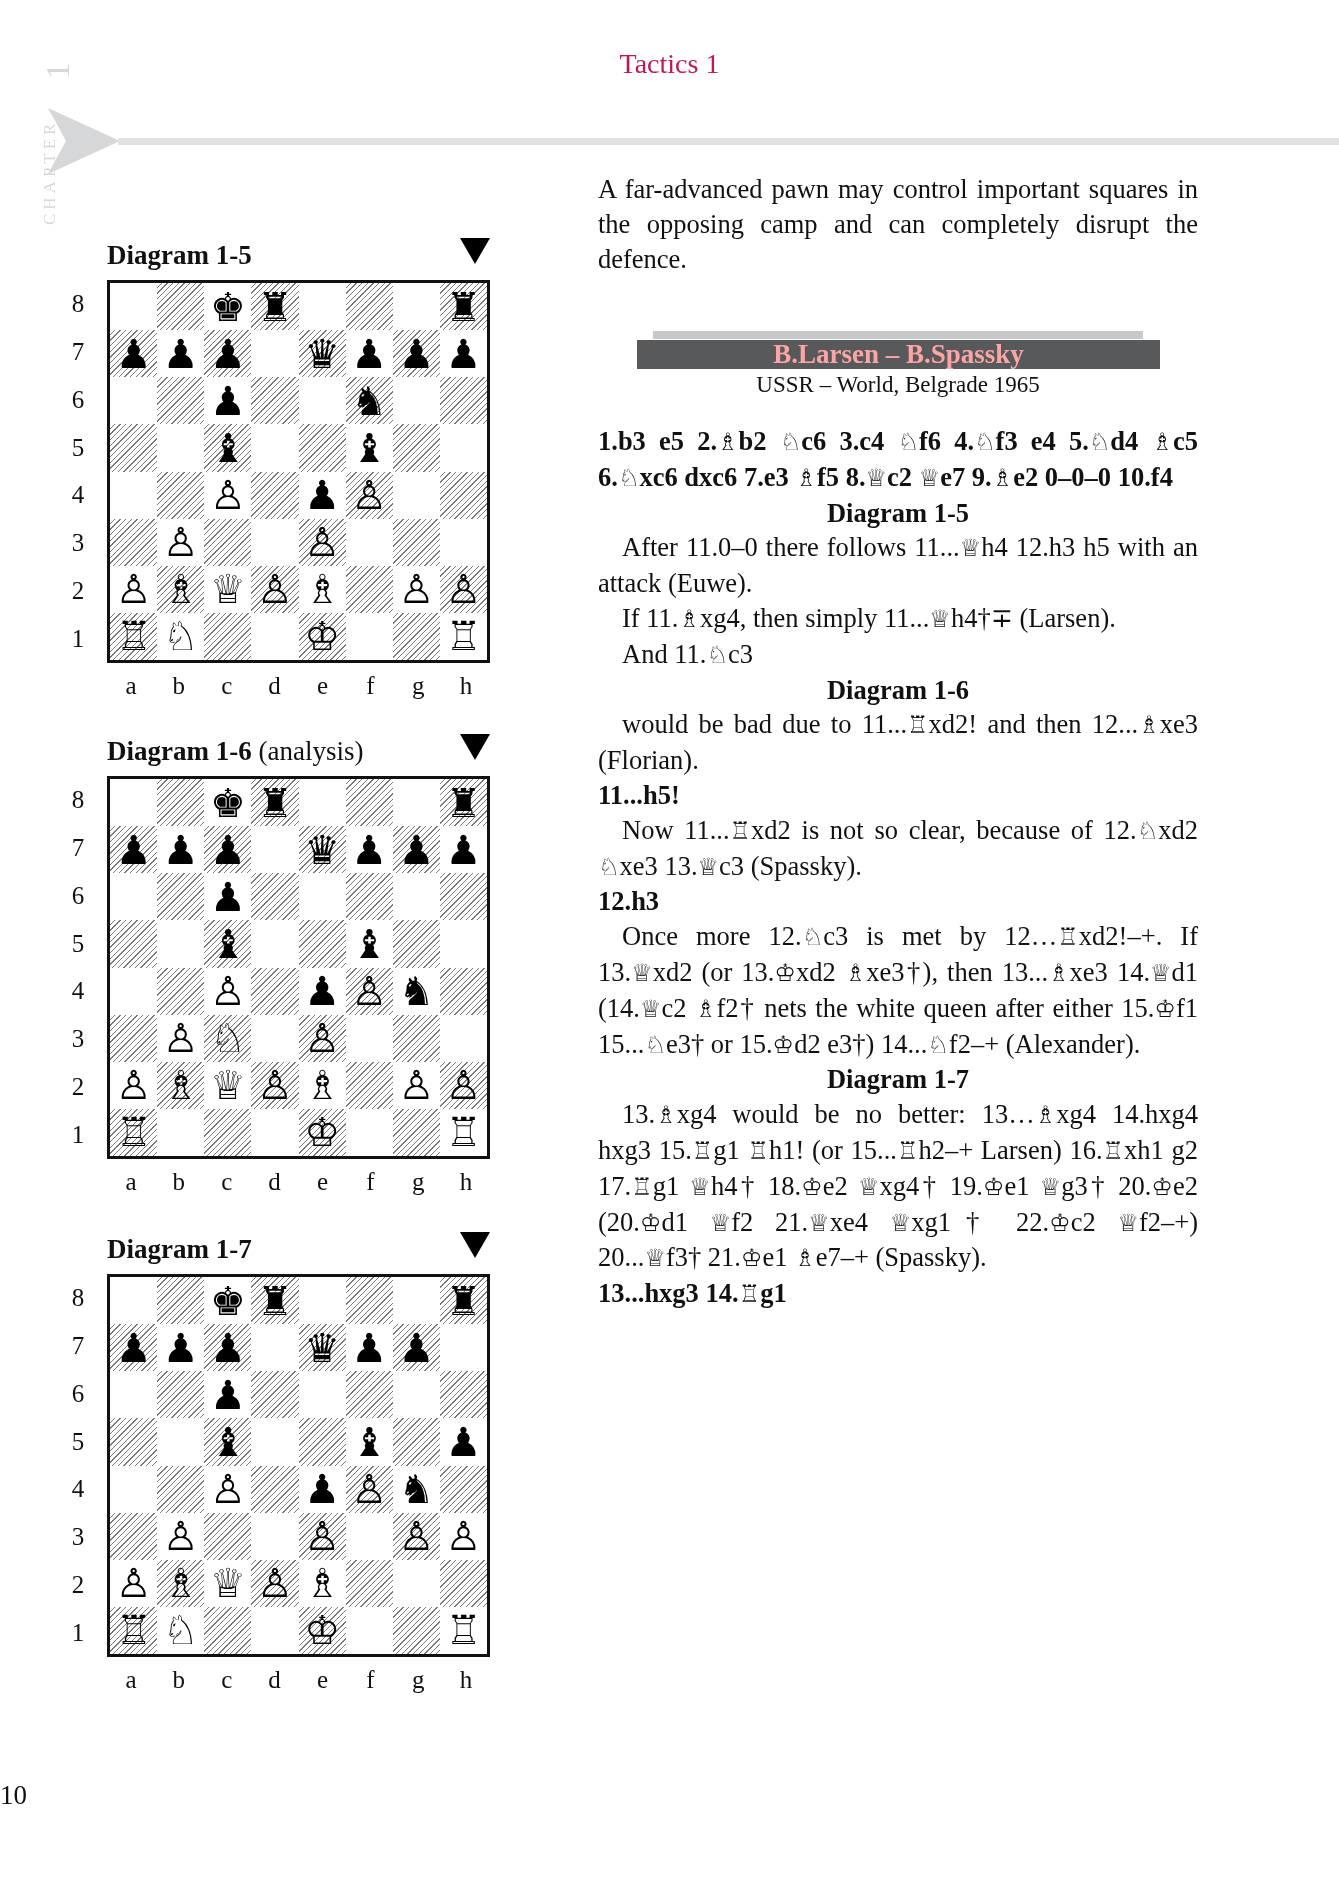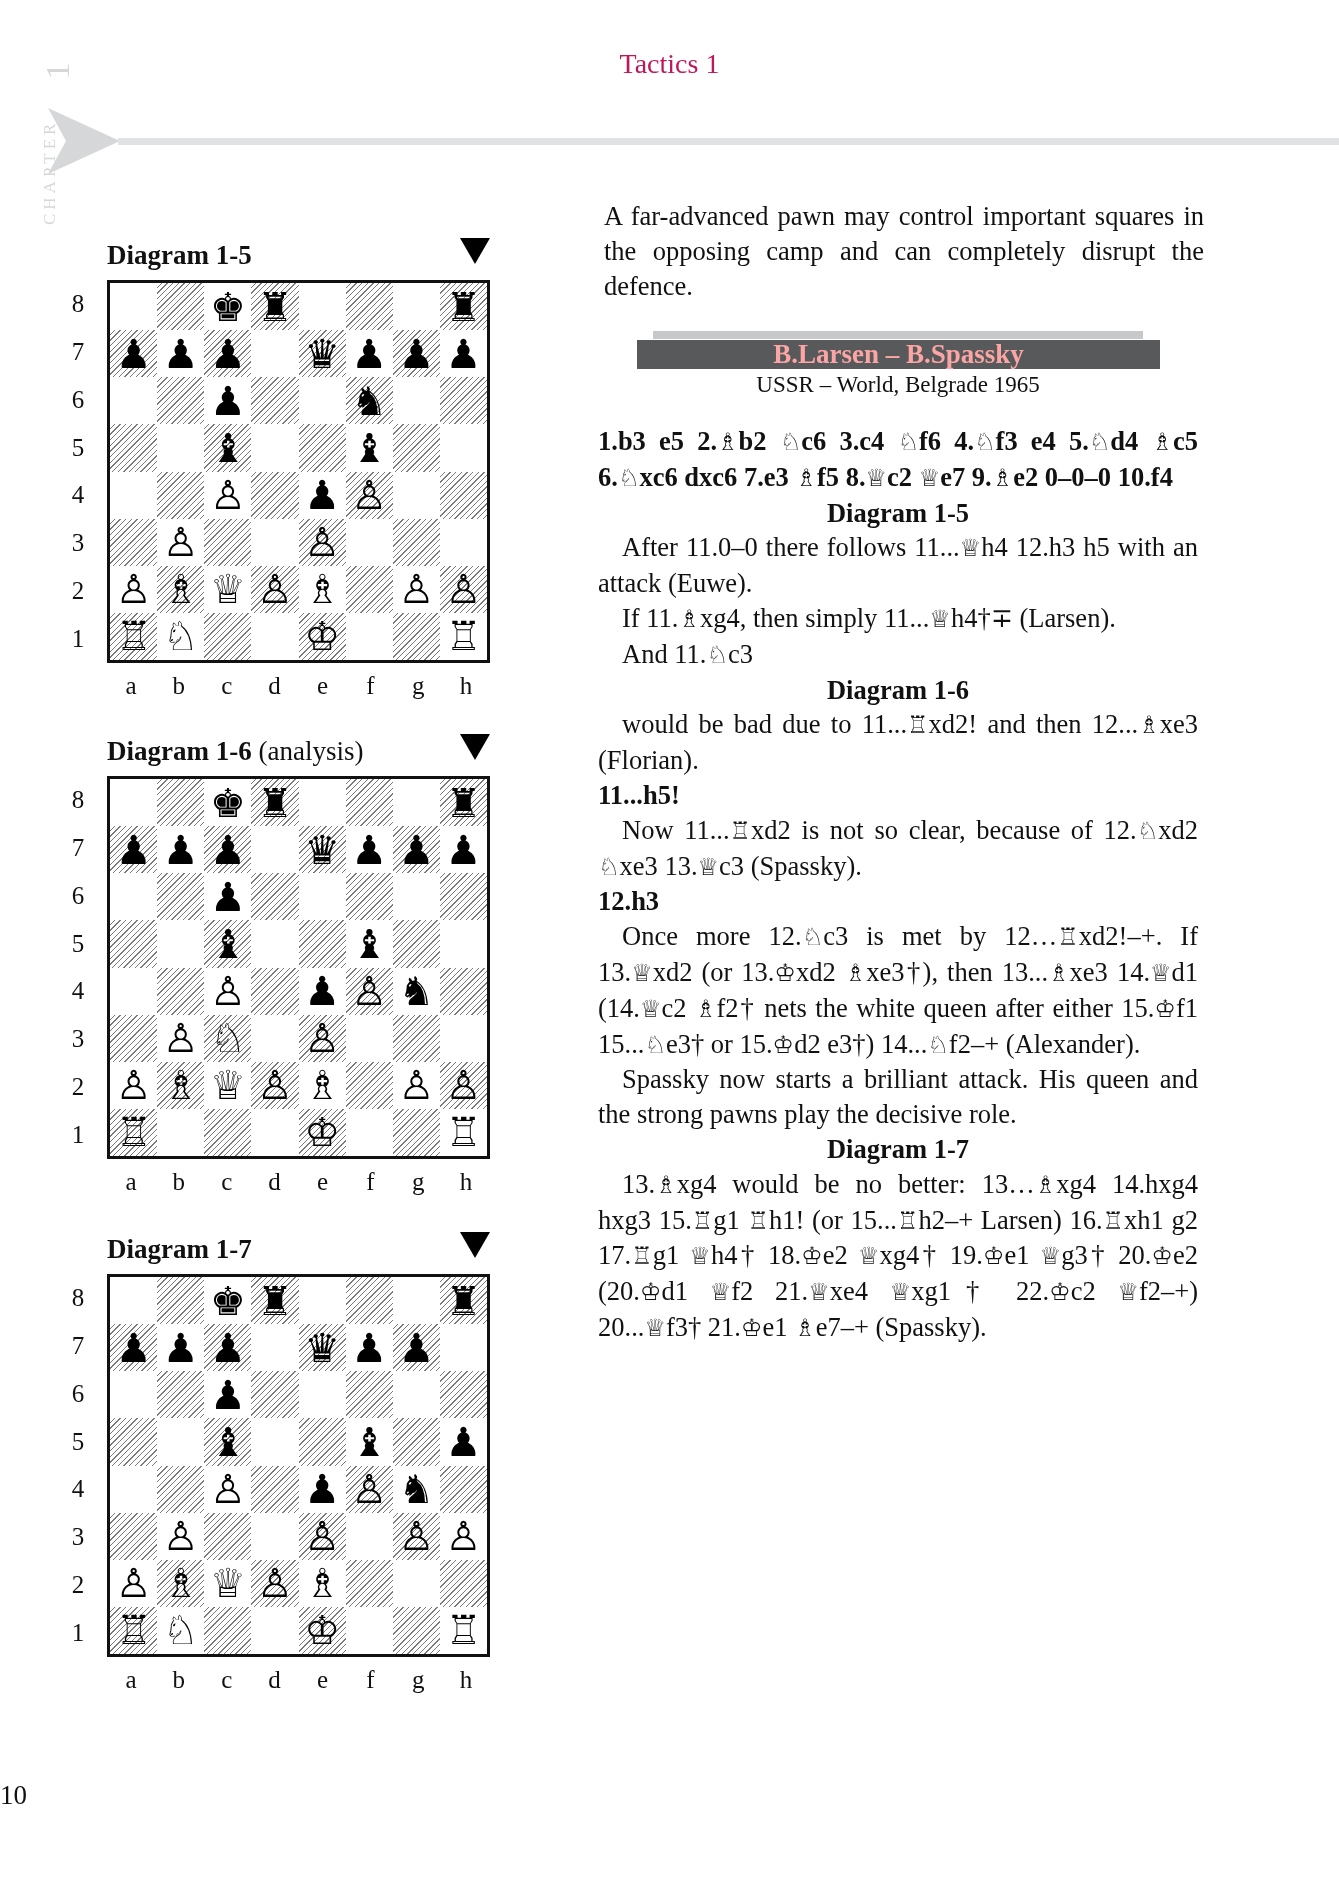--- a/index.html
+++ b/index.html
@@ -56,21 +56,21 @@
   .sq span { position: relative; z-index: 1; background: transparent; color: #000; }
   .ranks { position: absolute; left: 8px; top: 40px; width: 20px; height: 383px;
            display: grid; grid-template-rows: repeat(8, 1fr); }
   .ranks div { display: flex; align-items: center; justify-content: center; font-size: 25px; }
   .files { position: absolute; left: 47px; top: 432px; width: 383px;
            display: grid; grid-template-columns: repeat(8, 1fr); }
   .files div { text-align: center; font-size: 25px; }
 
   
   .col { position: absolute; left: 598px; width: 600px; font-size: 26.5px; line-height: 34.8px; }
-  .intro { top: 199px; text-align: justify; margin-left: 6px; }
+  .intro { top: 172px; text-align: justify; }
   .game-banner { position: absolute; left: 637px; top: 331px; width: 523px; }
   .banner-shadow { position: absolute; left: 16px; top: 0; width: 490px; height: 8px; background: #c7c8ca; }
   .banner-bar { position: absolute; left: 0; top: 9px; width: 523px; height: 29px; background: #58595b;
                 color: #fca5a5; text-align: center; font-size: 27px; font-weight: bold; line-height: 29px; }
   .event { position: absolute; left: 598px; width: 600px; top: 372px; text-align: center; font-size: 23px; }
   .text { top: 424px; }
   .text p { margin: 0; text-align: justify; }
   .text p.ind { text-indent: 24px; }
   .text p.move { font-weight: bold; }
   .text p.dref { text-align: center; font-weight: bold; }
@@ -553,18 +553,18 @@
     <p class="dref">Diagram 1-5</p>
     <p class="ind">After 11.0–0 there follows 11...<span class="fig">♕</span>h4 12.h3 h5 with an attack (Euwe).</p>
     <p class="ind">If 11.<span class="fig">♗</span>xg4, then simply 11...<span class="fig">♕</span>h4†∓ (Larsen).</p>
     <p class="ind">And 11.<span class="fig">♘</span>c3</p>
     <p class="dref">Diagram 1-6</p>
     <p class="ind">would be bad due to 11...<span class="fig">♖</span>xd2! and then 12...<span class="fig">♗</span>xe3 (Florian).</p>
     <p class="move">11...h5!</p>
     <p class="ind">Now 11...<span class="fig">♖</span>xd2 is not so clear, because of 12.<span class="fig">♘</span>xd2 <span class="fig">♘</span>xe3 13.<span class="fig">♕</span>c3 (Spassky).</p>
     <p class="move">12.h3</p>
     <p class="ind">Once more 12.<span class="fig">♘</span>c3 is met by 12…<span class="fig">♖</span>xd2!–+. If 13.<span class="fig">♕</span>xd2 (or 13.<span class="fig">♔</span>xd2 <span class="fig">♗</span>xe3†), then 13...<span class="fig">♗</span>xe3 14.<span class="fig">♕</span>d1 (14.<span class="fig">♕</span>c2 <span class="fig">♗</span>f2† nets the white queen after either 15.<span class="fig">♔</span>f1 15...<span class="fig">♘</span>e3† or 15.<span class="fig">♔</span>d2 e3†) 14...<span class="fig">♘</span>f2–+ (Alexander).</p>
-    <p class="ind">Spassky now starts a brilliant attack. His queen and the strong pawns play the decisive role.</p>
     <p class="dref">Diagram 1-7</p>
     <p class="ind">13.<span class="fig">♗</span>xg4 would be no better: 13…<span class="fig">♗</span>xg4 14.hxg4 hxg3 15.<span class="fig">♖</span>g1 <span class="fig">♖</span>h1! (or 15...<span class="fig">♖</span>h2–+ Larsen) 16.<span class="fig">♖</span>xh1 g2 17.<span class="fig">♖</span>g1 <span class="fig">♕</span>h4† 18.<span class="fig">♔</span>e2 <span class="fig">♕</span>xg4† 19.<span class="fig">♔</span>e1 <span class="fig">♕</span>g3† 20.<span class="fig">♔</span>e2 (20.<span class="fig">♔</span>d1 <span class="fig">♕</span>f2 21.<span class="fig">♕</span>xe4 <span class="fig">♕</span>xg1† 22.<span class="fig">♔</span>c2 <span class="fig">♕</span>f2–+) 20...<span class="fig">♕</span>f3† 21.<span class="fig">♔</span>e1 <span class="fig">♗</span>e7–+ (Spassky).</p>
+    <p class="move">13...hxg3 14.<span class="fig">♖</span>g1</p>
   </div>
 
 <div class="page-number">10</div>
 
 </body></html>

